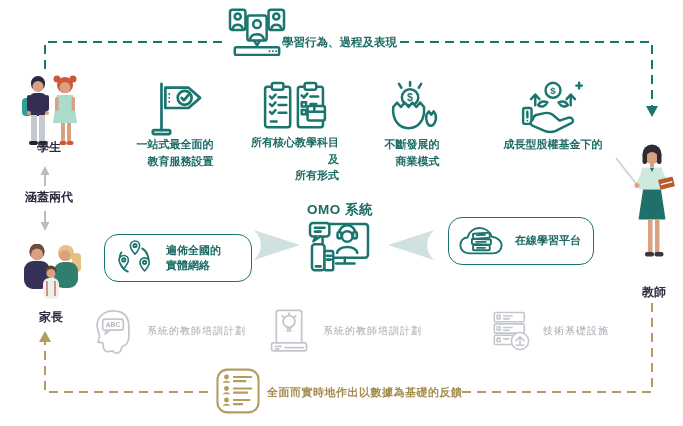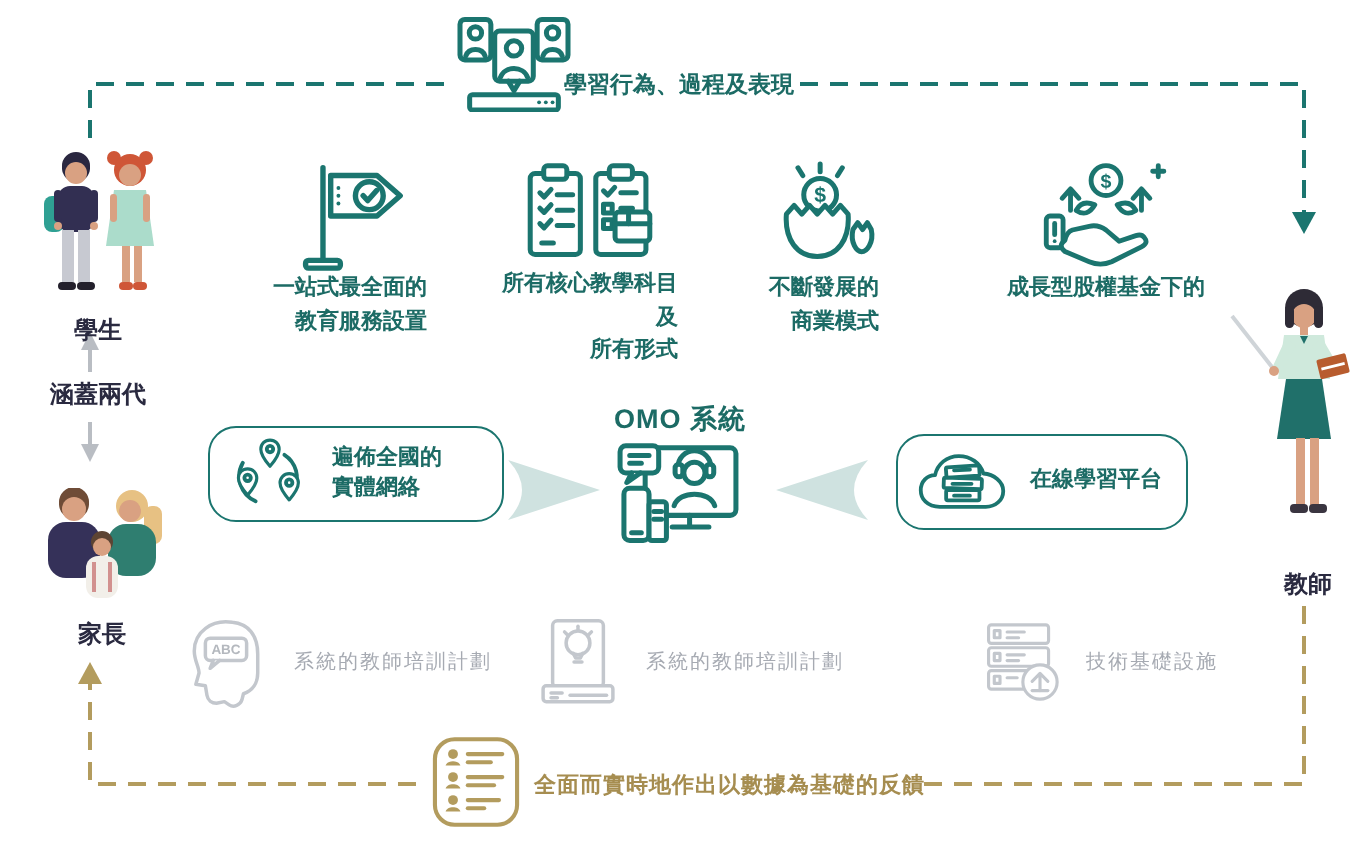--- a/index.html
+++ b/index.html
@@ -176,21 +176,21 @@
         <line x1="7" y1="11" x2="13" y2="11"></line>
       <path d="M8 16 l-2.5 5 7-5" fill="#fff"></path>
       <rect x="4" y="24" width="13" height="27" rx="3" fill="#fff"></rect>
       <line x1="8" y1="47" x2="13" y2="47"></line>
       <rect x="17" y="31" width="9" height="20" rx="1.5" fill="#fff"></rect>
       <line x1="19.5" y1="36" x2="23.5" y2="36"></line>
         <line x1="19.5" y1="40" x2="23.5" y2="40"></line>
     </g>
   </svg>
 
-  <div class="abs pill" style="left:104px;top:213px;width:148px;height:48px;">
+  <div class="abs pill" style="left:104px;top:234px;width:148px;height:48px;">
     <svg width="40" height="40" viewBox="0 0 50 50" style="margin-left:10px">
       <g stroke="#1b756f" stroke-width="2.4" fill="none" stroke-linecap="round" stroke-linejoin="round">
         <path d="M34 13 a17 17 0 0 1 6 22"></path>
         <path d="M16 42 a17 17 0 0 1 -8-24"></path>
         <g fill="#fff">
           <path transform="translate(25,12) scale(0.82)" d="M0 -10 c-4 0-7 3-7 7 0 5 7 13 7 13 s7 -8 7 -13 c0 -4 -3 -7 -7 -7 z"></path>
           <circle cx="25" cy="9.4" r="2" fill="none"></circle>
           <path transform="translate(11,30) scale(0.82)" d="M0 -10 c-4 0-7 3-7 7 0 5 7 13 7 13 s7 -8 7 -13 c0 -4 -3 -7 -7 -7 z"></path>
           <circle cx="11" cy="27.4" r="2" fill="none"></circle>
           <path transform="translate(37,33) scale(0.82)" d="M0 -10 c-4 0-7 3-7 7 0 5 7 13 7 13 s7 -8 7 -13 c0 -4 -3 -7 -7 -7 z"></path>
@@ -312,21 +312,21 @@
     <circle cx="45" cy="11" r="8" fill="#cf5637"></circle>
     <circle cx="45" cy="13.5" r="5.5" fill="#d9a182"></circle>
     <path d="M37 21 h16 l4 28 h-24 z" fill="#abdccb"></path>
     <rect x="35" y="23" width="3.5" height="14" rx="1.7" fill="#d9a182"></rect>
     <rect x="51.5" y="23" width="3.5" height="14" rx="1.7" fill="#d9a182"></rect>
     <rect x="41" y="49" width="4" height="18" fill="#d9a182"></rect>
     <rect x="47" y="49" width="4" height="18" fill="#d9a182"></rect>
     <rect x="39.5" y="67" width="7" height="4" rx="2" fill="#cf5637"></rect>
     <rect x="46.5" y="67" width="7" height="4" rx="2" fill="#cf5637"></rect>
   </svg>
-  <div class="abs dark-label" style="left:20px;top:157px;width:58px;text-align:center;">學生</div>
+  <div class="abs dark-label" style="left:20px;top:139px;width:58px;text-align:center;">學生</div>
 
   <div class="abs dark-label" style="left:10px;top:189px;width:78px;">涵蓋兩代</div>
 
   <svg class="abs" width="70" height="62" viewBox="0 0 70 62" style="left:16px;top:244px">
     <circle cx="21" cy="8" r="7.5" fill="#6f4c37"></circle>
     <circle cx="21" cy="10.5" r="6" fill="#d9a182"></circle>
     <path d="M13.5 7 a7.5 7.5 0 0 1 15 0 l0 2 a8 8 0 0 0 -15 0 z" fill="#6f4c37"></path>
     <rect x="8" y="17" width="26" height="28" rx="9" fill="#353159"></rect>
     <rect x="56" y="9" width="9" height="19" rx="4" fill="#e7c183"></rect>
     <circle cx="50" cy="9" r="8" fill="#e7c183"></circle>

